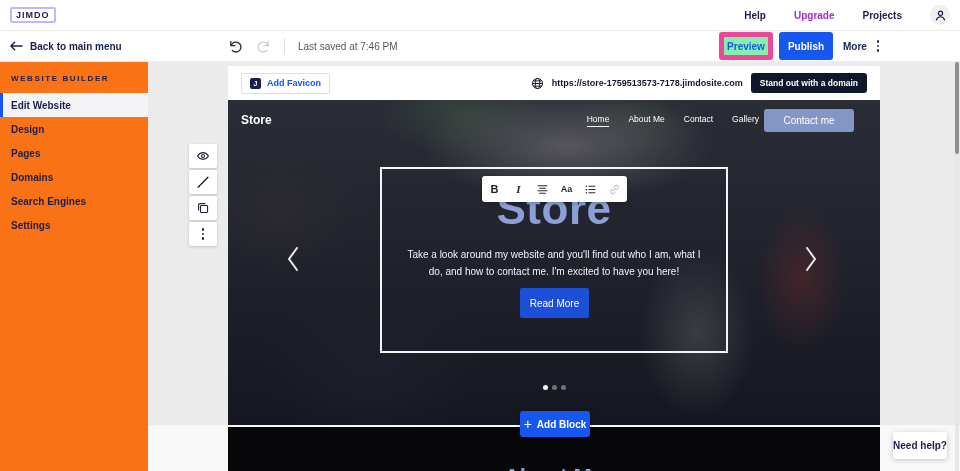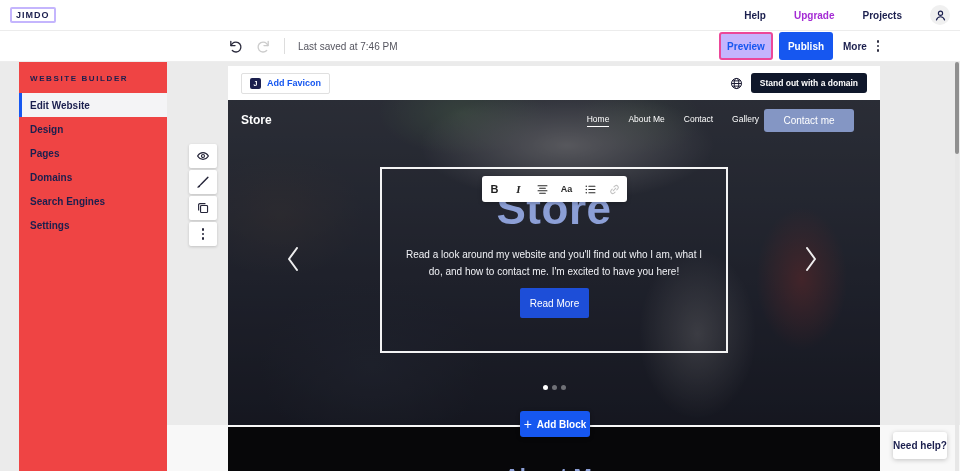--- a/index.html
+++ b/index.html
@@ -20,31 +20,31 @@
   
   .editorbar { position:absolute; left:0; top:31px; width:960px; height:31px; background:#fff;
                border-bottom:1px solid #ededed; z-index:29; }
   .back-link { position:absolute; left:10px; top:0; height:100%; display:flex; align-items:center; gap:7px;
                font-size:10px; font-weight:700; color:#1b1f4e; cursor:pointer; }
   .history { position:absolute; left:228px; top:0; height:100%; display:flex; align-items:center; gap:13px; }
   .icon-btn { background:none; border:none; cursor:pointer; display:flex; align-items:center; }
   .vdiv { width:1px; height:16px; background:#ddd; }
   .saved-text { font-size:10px; color:#55555f; }
   .editor-right { position:absolute; left:719px; top:0; height:100%; display:flex; align-items:center; gap:6px; }
-  .btn-preview { width:54px; height:28px; background:#c4b5fd; border:2px solid #ec4899; border-radius:3px;
+  .btn-preview { width:54px; height:28px; background:#86efac; border:5px solid #ec4899; border-radius:3px;
                  color:#1657f0; font-size:10px; font-weight:700; cursor:pointer; font-family:inherit; }
   .btn-publish { width:54px; height:28px; background:#1657f0; border:none; border-radius:3px;
                  color:#fff; font-size:10px; font-weight:700; cursor:pointer; font-family:inherit; }
   .more-group { display:flex; align-items:center; gap:8px; margin-left:4px; cursor:pointer; }
   .more-label { font-size:10px; font-weight:700; color:#1b1f4e; }
   .kebab { display:flex; flex-direction:column; gap:2px; padding:2px; }
   .kebab i { width:2.5px; height:2.5px; border-radius:50%; background:#2f2f42; }
 
   
-  .sidebar { position:absolute; left:0; top:62px; width:148px; bottom:0; background:#ef4444; z-index:20;margin-left:19px; }
+  .sidebar { position:absolute; left:0; top:62px; width:148px; bottom:0; background:#f97316; z-index:20; }
   .sb-section { margin:12px 0 10px 11px; font-size:8px; font-weight:800; letter-spacing:1.6px; color:#1b1f4e; }
   .sb-item { position:relative; height:24px; display:flex; align-items:center; padding-left:11px;
              font-size:10px; font-weight:600; color:#1b1f4e; cursor:pointer; }
   .sb-item.active { background:#f4f4f6; }
   .sb-item.active::before { content:""; position:absolute; left:0; top:0; bottom:0; width:3px; background:#1657f0; }
 
   
   .bottom-strip { position:absolute; left:148px; right:0; top:425px; bottom:0; background:#f8f8f8; z-index:1; }
 
   
@@ -155,20 +155,28 @@
           <svg width="13" height="13" viewBox="0 0 16 16" fill="none" stroke="#1b1f4e" stroke-width="1.4" stroke-linecap="round">
             <circle cx="8" cy="5.2" r="2.6"></circle>
               <path d="M3 13.5c.8-2.6 2.7-3.9 5-3.9s4.2 1.3 5 3.9"></path>
           </svg>
         </span>
       </span>
     </nav>
   </header>
 
   <div class="editorbar">
+    <div class="back-link">
+      <span>
+        <svg width="13" height="10" viewBox="0 0 14 10" fill="none" stroke="#1b1f4e" stroke-width="1.5" stroke-linecap="round" stroke-linejoin="round">
+          <path d="M5 1 1 5l4 4M1 5h12"></path>
+        </svg>
+      </span>
+      <span>Back to main menu</span>
+    </div>
 
     <div class="history">
       <button class="icon-btn">
         <span>
           <svg width="15" height="15" viewBox="0 0 16 16" fill="none" stroke="#2a2a3c" stroke-width="1.4" stroke-linecap="round" stroke-linejoin="round">
             <path d="M3 2.5V7h4.5"></path>
               <path d="M3.4 7a5.3 5.3 0 1 1 1.2 5.2"></path>
           </svg>
         </span>
       </button>
@@ -262,20 +270,21 @@
       <span class="lbl">Add Favicon</span>
     </button>
     <div class="url-group">
       <span>
         <svg width="13" height="13" viewBox="0 0 16 16" fill="none" stroke="#16162e" stroke-width="1.2">
           <circle cx="8" cy="8" r="6.2"></circle>
             <ellipse cx="8" cy="8" rx="2.8" ry="6.2"></ellipse>
             <path d="M1.8 8h12.4M2.7 4.8h10.6M2.7 11.2h10.6"></path>
         </svg>
       </span>
+      <span class="site-url">https://store-1759513573-7178.jimdosite.com</span>
       <button class="btn-domain">Stand out with a domain</button>
     </div>
   </div>
 
   <div class="hero">
     <div class="photo"></div>
     <div class="shade"></div>
 
     <div class="sitehead">
       <span class="brand">Store</span>
@@ -335,21 +344,21 @@
           <svg width="13" height="13" viewBox="0 0 16 16" fill="none" stroke="#c2c2c2" stroke-width="1.3" stroke-linecap="round">
             <path d="M6.4 9.6l3.2-3.2"></path>
               <path d="M5.2 7.6 3.8 9a2.5 2.5 0 0 0 3.5 3.5l1.4-1.4"></path>
               <path d="M10.8 8.4l1.4-1.4A2.5 2.5 0 0 0 8.7 3.5L7.3 4.9"></path>
           </svg>
         </span>
       </button>
     </div>
 
     <h1 class="hero-title">Store</h1>
-    <p class="hero-body">Read a look around my website and you'll find out who I am, what I do, and how to contact me. I'm excited to have you here!</p>
+    <p class="hero-body">Take a look around my website and you'll find out who I am, what I do, and how to contact me. I'm excited to have you here!</p>
     <button class="btn-readmore">Read More</button>
 
     <div class="dots">
       <span class="dot active"></span>
       <span class="dot"></span>
       <span class="dot"></span>
     </div>
   </div>
 
   <button class="btn-addblock">

